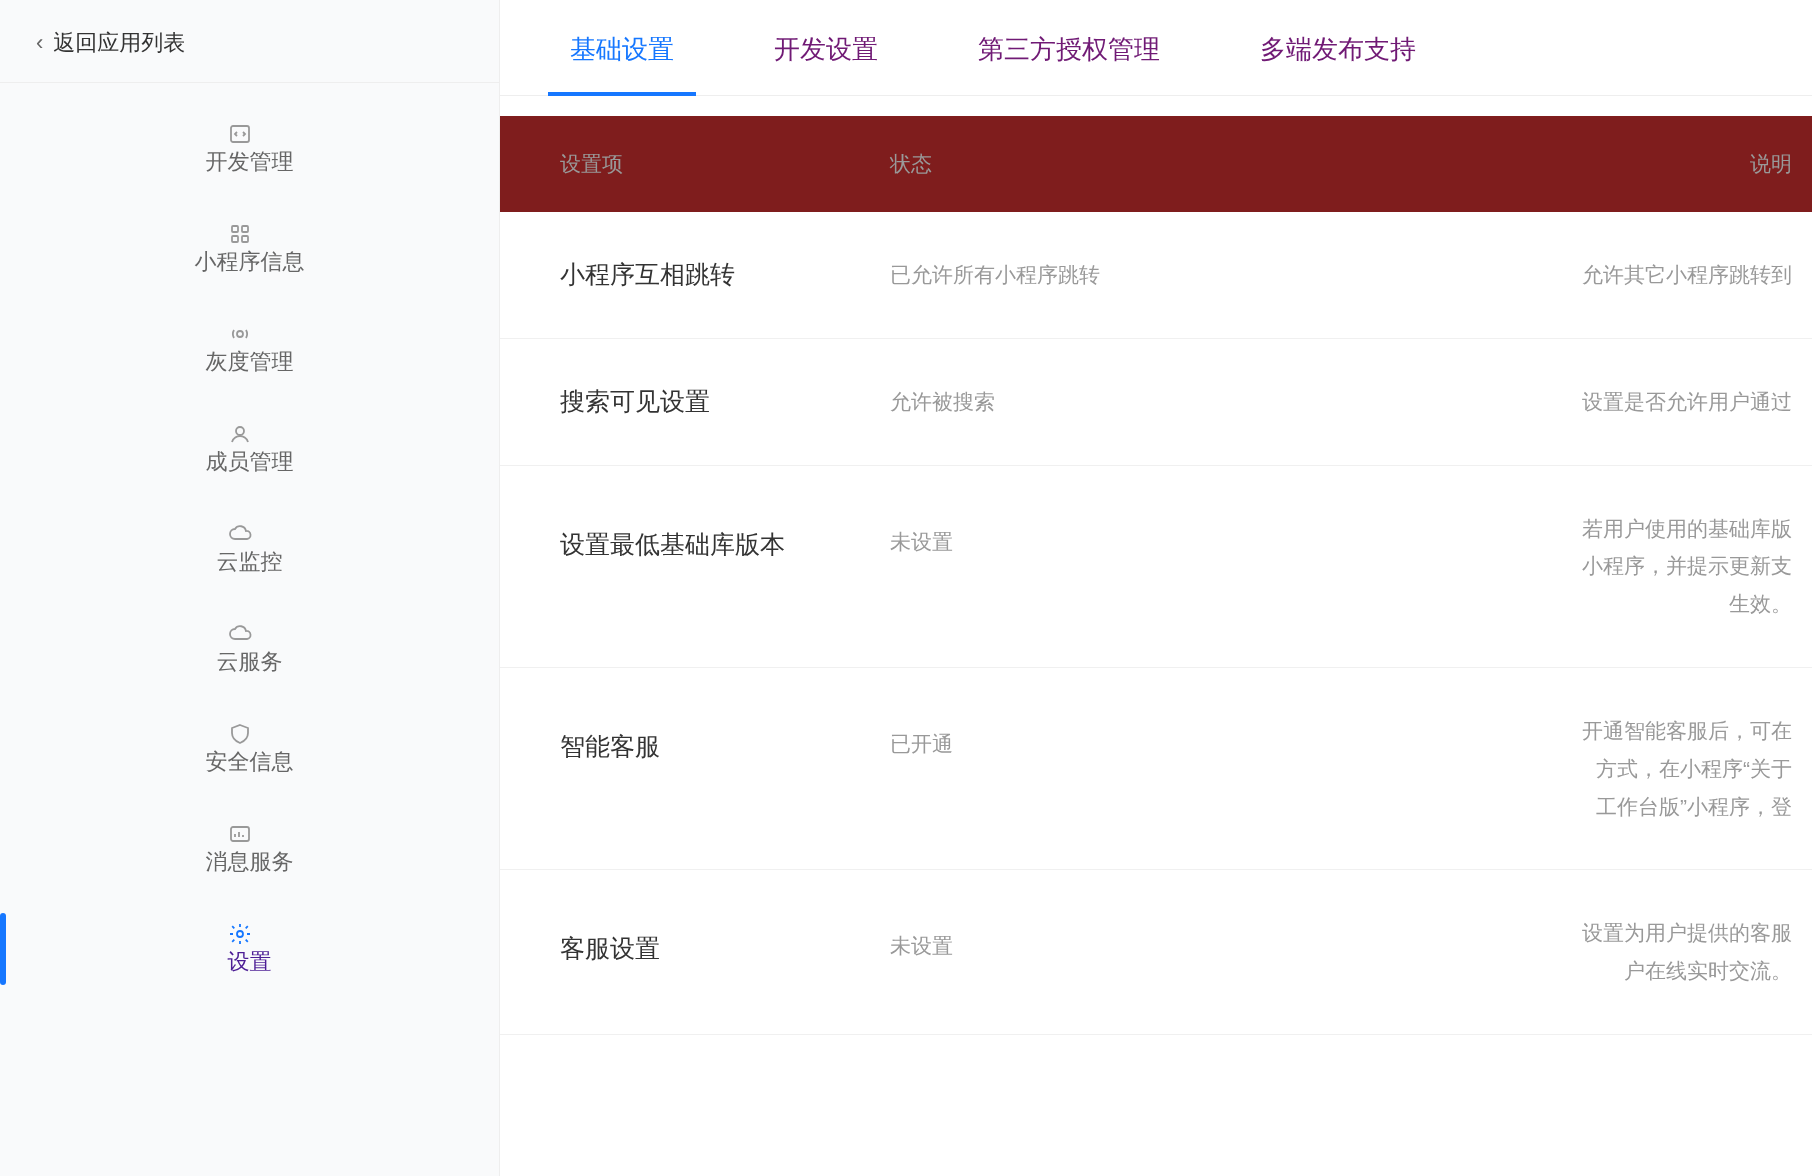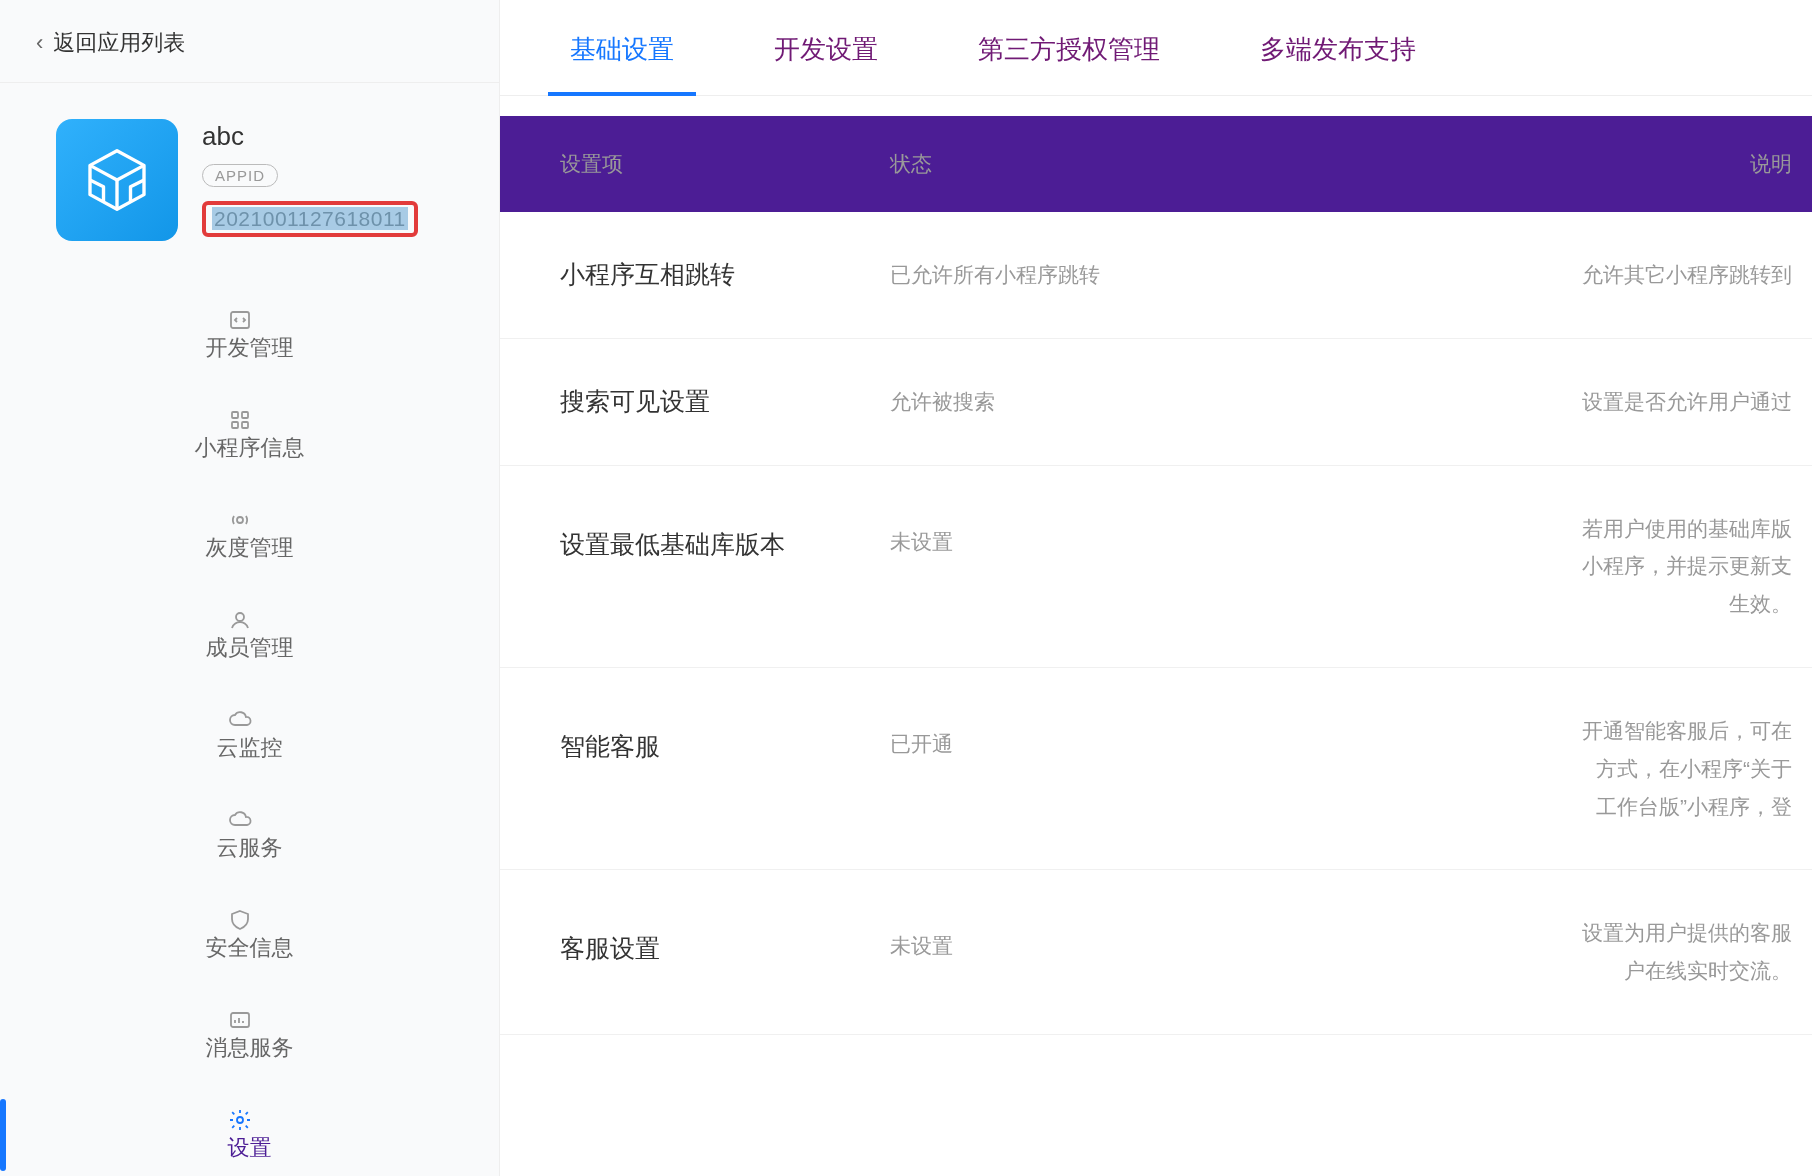--- a/index.html
+++ b/index.html
@@ -106,21 +106,21 @@
     .tab.active::after {
       content: "";
       position: absolute; left: 28px; right: 28px; bottom: -1px;
       height: 4px; background: #1677ff;
     }
 
     .content { padding: 20px 0 0 0; flex: 1; overflow: hidden; }
     .table { width: 100%; }
     .table-header {
       display: flex;
-      background: #4c1d95;
+      background: #7f1d1d;
       padding: 34px 0;
     }
     .col-setting { padding-left: 60px; width: 390px; flex-shrink: 0; }
     .col-status { width: 600px; flex-shrink: 0; }
     .col-desc { flex: 1; padding-right: 20px; text-align: right; }
     .table-header .cell { color: #999; font-size: 21px; }
     .table-row {
       display: flex;
       border-bottom: 1px solid #f0f0f0;
       padding: 44px 0;
@@ -136,40 +136,20 @@
 </head>
 <body>
 
 <div class="container">
   <aside class="sidebar">
     <div class="back-link">
       <span class="chevron">‹</span>
       <span>返回应用列表</span>
     </div>
 
-    <div class="app-header">
-      <div class="app-icon">
-        <svg viewBox="0 0 64 64">
-          <g fill="none" stroke="#fff" stroke-width="3" stroke-linejoin="round">
-            <polygon points="32,6 56,19 56,45 32,58 8,45 8,19"></polygon>
-            <polyline points="8,19 32,32 56,19"></polyline>
-            <line x1="32" y1="32" x2="32" y2="58"></line>
-            <polyline points="8,32 20,38 20,51"></polyline>
-            <polyline points="56,32 44,38 44,51"></polyline>
-          </g>
-        </svg>
-      </div>
-      <div class="app-meta">
-        <div class="app-name">abc</div>
-        <div class="appid-badge">APPID</div>
-        <div class="appid-value-wrap">
-          <span class="appid-value">2021001127618011</span>
-        </div>
-      </div>
-    </div>
 
     <nav class="nav">
       <div class="nav-item">
         <span class="nav-icon">
           <svg viewBox="0 0 24 24">
               <rect x="3" y="4" width="18" height="16" rx="2"></rect>
               <path d="M9 10l-2 2 2 2M15 10l2 2-2 2"></path>
             </svg>
         </span>
         <span>开发管理</span>

